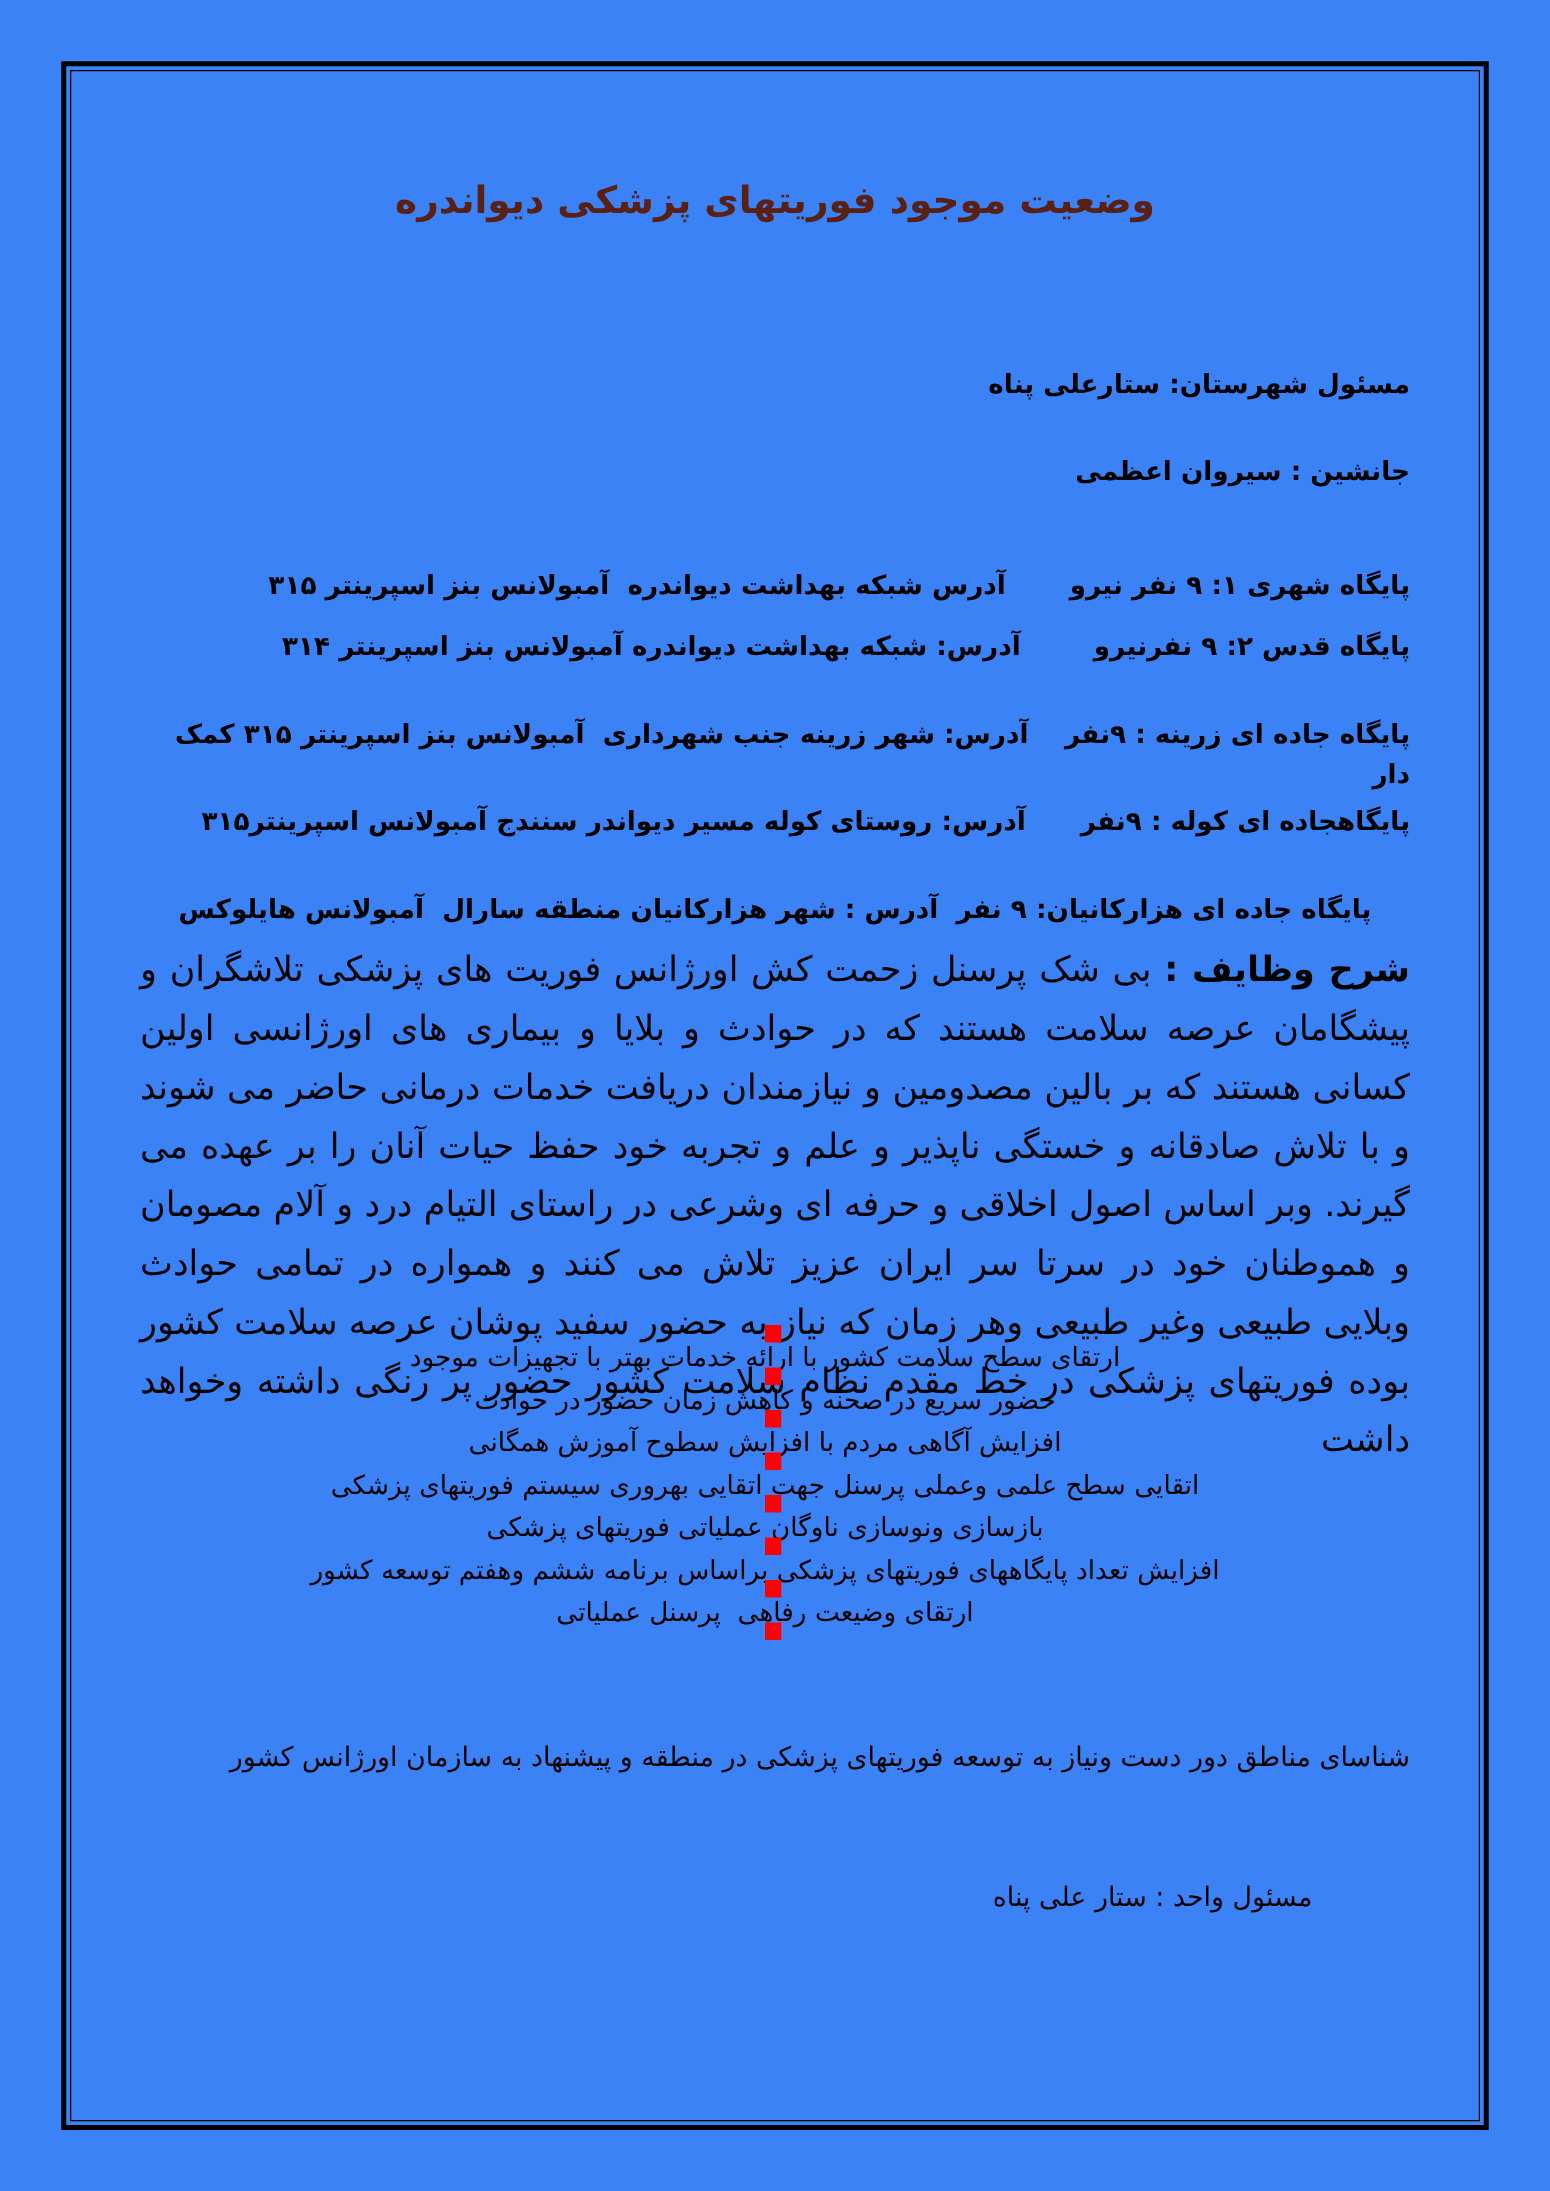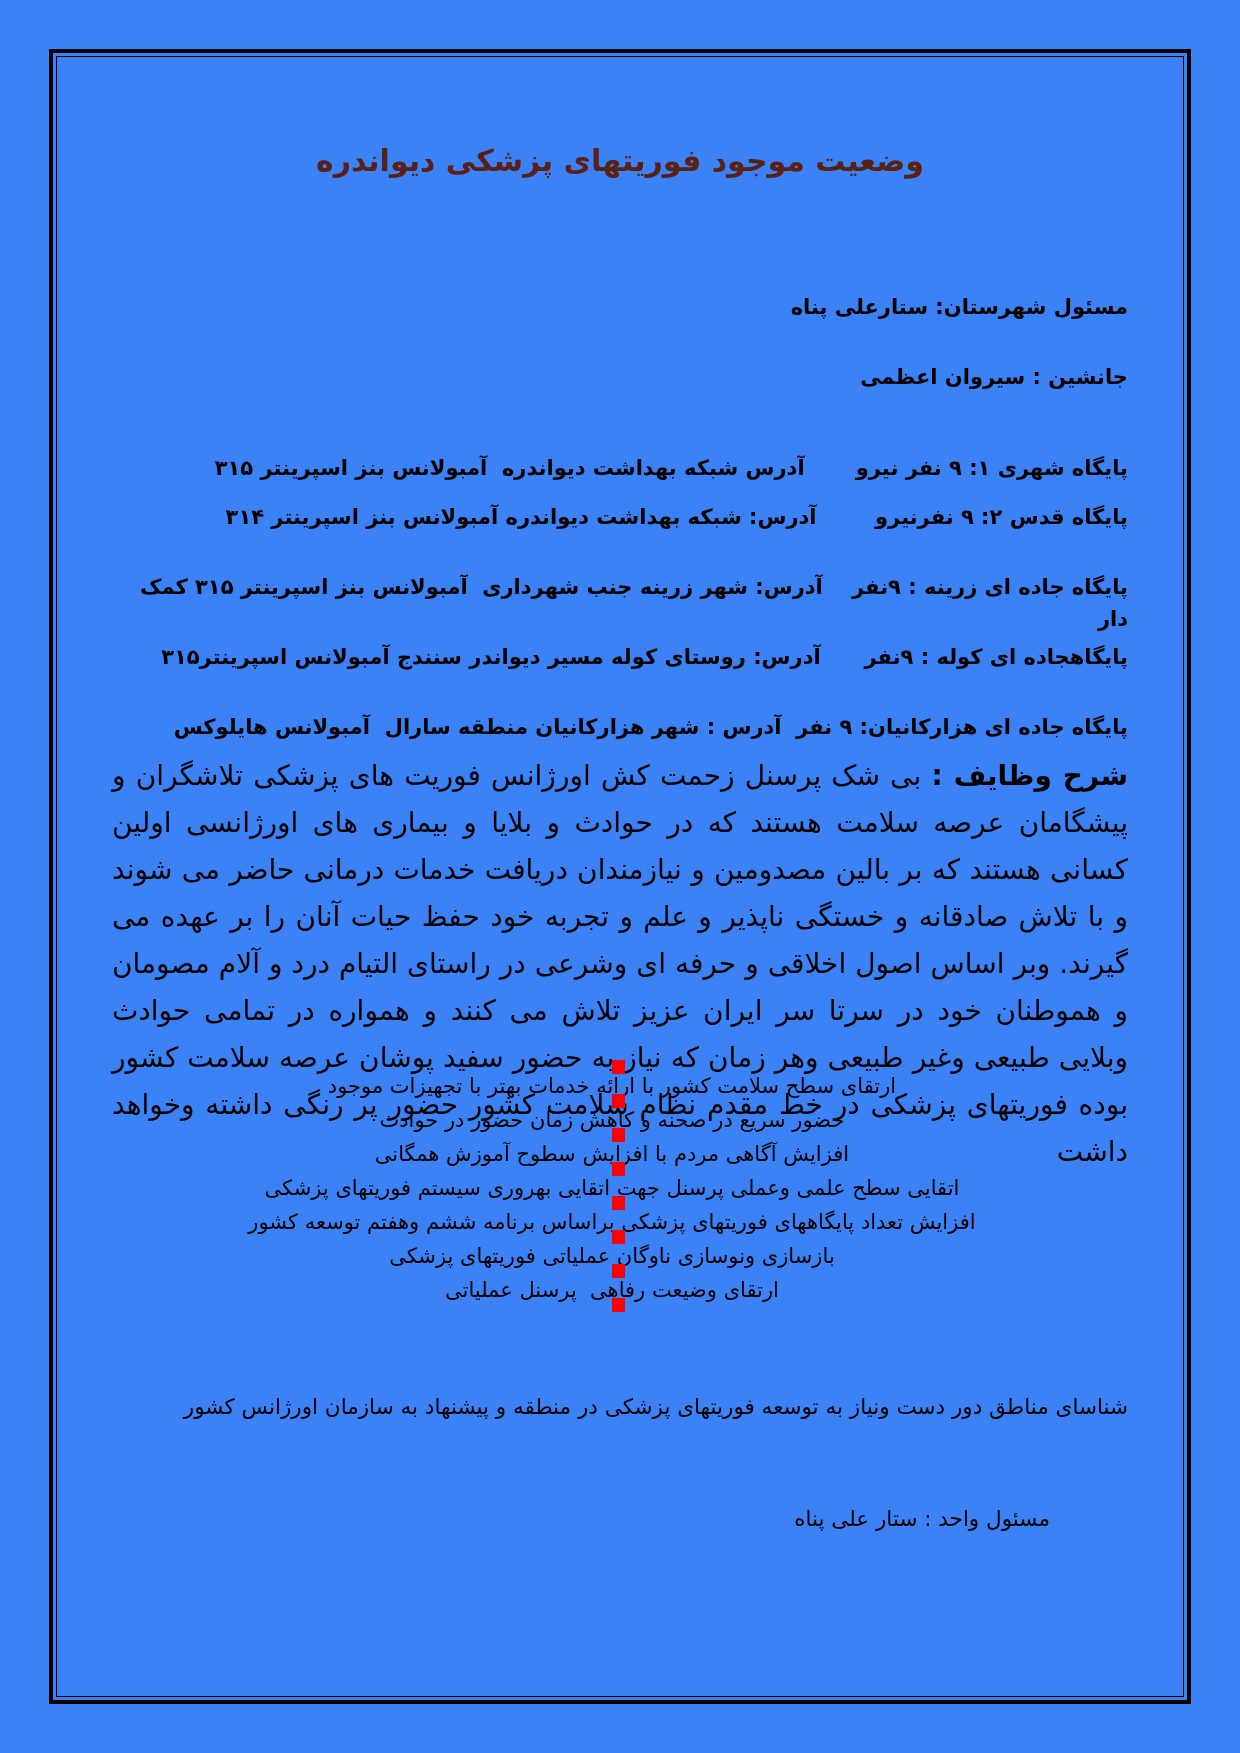--- a/index.html
+++ b/index.html
@@ -41,21 +41,21 @@
     font-size: 21px;
     line-height: 32px;
     white-space: pre-wrap;
   }
   .line-manager { top: 291px; }
   .line-deputy  { top: 361px; }
   .st-0 { top: 452px; }
   .st-1 { top: 501px; }
   .st-2 { top: 571px; }
   .st-3 { top: 641px; }
-  .st-4 { top: 711px; }
+  .st-4 { top: 711px; text-align: center; }
 
   .duties {
     position: absolute; top: 752px; right: 112px; left: 112px;
     margin: 0;
     font-size: 28px;
     line-height: 47px;
     text-align: justify;
     text-align-last: right;
   }
   .duties-label { font-weight: 700; }
@@ -129,25 +129,25 @@
     <div class="bullet-row">
       <span class="sq"></span>
       <span class="bullet-text">افزایش آگاهی مردم با افزایش سطوح آموزش همگانی</span>
     </div>
     <div class="bullet-row">
       <span class="sq"></span>
       <span class="bullet-text">اتقایی سطح علمی وعملی پرسنل جهت اتقایی بهروری سیستم فوریتهای پزشکی</span>
     </div>
     <div class="bullet-row">
       <span class="sq"></span>
-      <span class="bullet-text">افزایش تعداد پایگاههای فوریتهای پزشکی براساس برنامه ششم وهفتم توسعه کشور</span>
+      <span class="bullet-text">بازسازی ونوسازی ناوگان عملیاتی فوریتهای پزشکی</span>
     </div>
     <div class="bullet-row">
       <span class="sq"></span>
-      <span class="bullet-text">بازسازی ونوسازی ناوگان عملیاتی فوریتهای پزشکی</span>
+      <span class="bullet-text">افزایش تعداد پایگاههای فوریتهای پزشکی براساس برنامه ششم وهفتم توسعه کشور</span>
     </div>
     <div class="bullet-row">
       <span class="sq"></span>
       <span class="bullet-text">ارتقای وضیعت رفاهی  پرسنل عملیاتی</span>
     </div>
     <div class="bullet-row">
       <span class="sq"></span>
     </div>
   </div>
 

